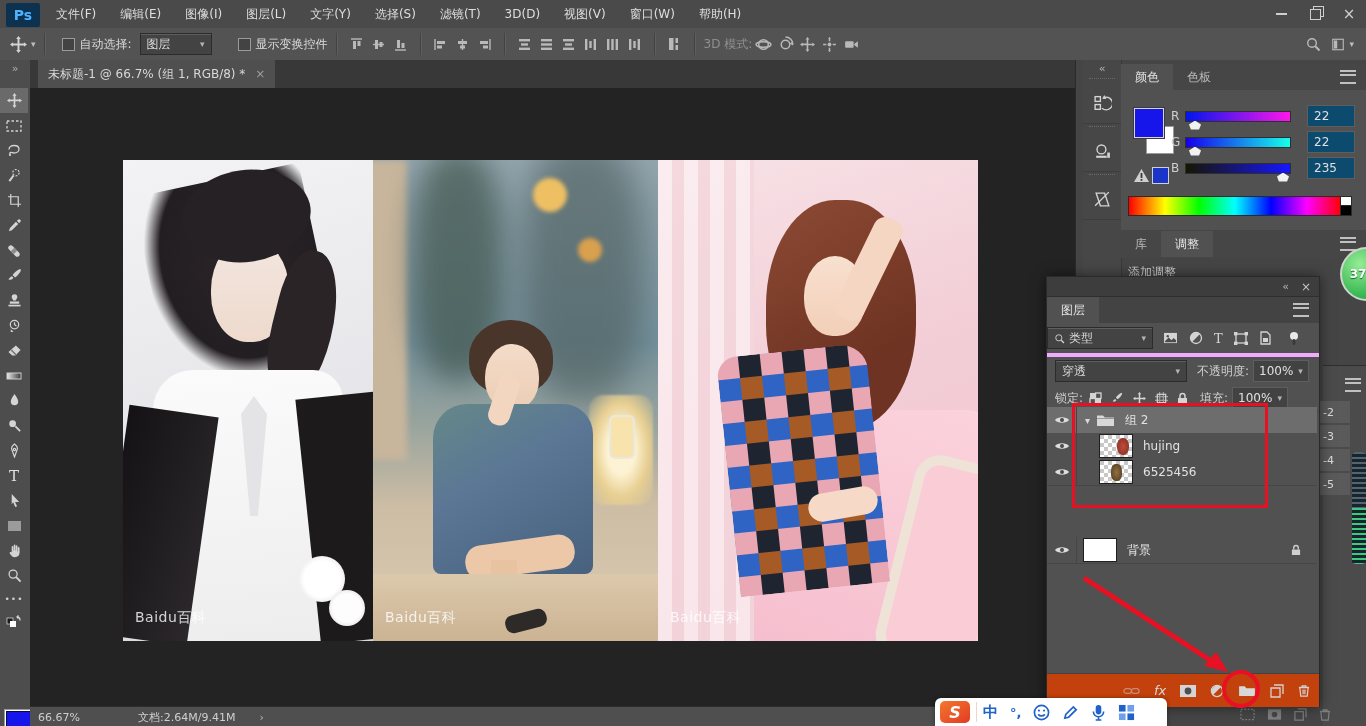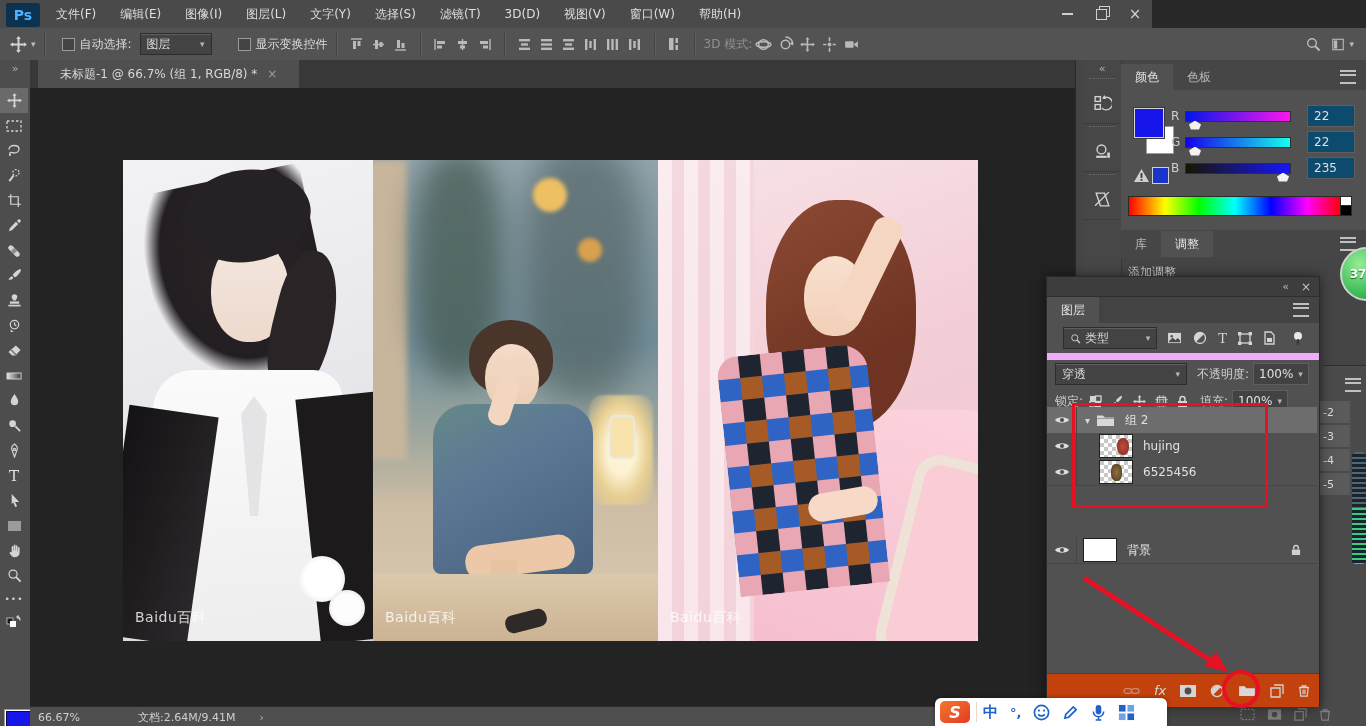--- a/index.html
+++ b/index.html
@@ -6,37 +6,37 @@
   body{width:1366px;height:726px;position:relative;overflow:hidden;background:#282828;
        font-family:"DejaVu Sans","Liberation Sans",sans-serif;color:#d9d9d9;font-size:12px;
        -webkit-user-select:none;user-select:none;}
   .abs{position:absolute;}
   .r{display:flex;align-items:center;}
   svg{display:block;}
   .st{stroke:#d4d4d4;fill:none;stroke-width:1.3;}
   .fl{fill:#d4d4d4;}
   .dim .st{stroke:#8a8a8a;} .dim .fl{fill:#8a8a8a;}
   
-  .menubar{left:0;top:0;width:1152px;height:28px;background:#4a4a4a;border-bottom:1px solid #3c3c3c;}
+  .menubar{left:0;top:0;width:1366px;height:28px;background:#4a4a4a;border-bottom:1px solid #3c3c3c;}
   .menu-item{padding:0 12px;height:28px;display:flex;align-items:center;color:#dedede;font-size:12px;cursor:default;}
   .pslogo{width:34px;height:24px;margin:2px 4px 0 6px;background:#0d3250;color:#4db3ff;font-weight:bold;
           font-size:14px;display:flex;align-items:center;justify-content:center;border-radius:2px;}
   .winctl{position:absolute;right:0;top:0;height:28px;display:flex;}
   .wbtn{width:34px;height:28px;display:flex;align-items:center;justify-content:center;color:#cfcfcf;}
   .optionsbar{left:0;top:28px;width:1366px;height:32px;background:#535353;border-bottom:1px solid #2e2e2e;}
   .sep{width:1px;height:22px;background:#434343;border-right:1px solid #5f5f5f;margin:0 8px;}
   .chk{width:11px;height:11px;border:1px solid #9a9a9a;background:#434343;margin:0 5px 0 8px;}
   .dd{height:20px;background:#434343;border:1px solid #2c2c2c;box-shadow:inset 0 1px 0 #5e5e5e;
       display:flex;align-items:center;padding:0 6px;color:#dcdcdc;}
   .dd .car{margin-left:auto;color:#b5b5b5;font-size:9px;padding-left:8px;}
   .al{width:22px;height:22px;display:flex;align-items:center;justify-content:center;}
   .al svg .st{stroke:#b9b9b9;stroke-width:1.4;} .al svg .fl{fill:#b9b9b9;}
   
   .tabbar{left:30px;top:60px;width:1045px;height:28px;background:#383838;}
-  .doctab{height:28px;background:#4f4f4f;display:flex;align-items:center;padding:0 22px;margin-left:8px;
+  .doctab{height:28px;background:#4f4f4f;display:flex;align-items:center;padding:0 10px;margin-left:8px;
           color:#d8d8d8;font-size:12px;max-width:250px;}
   .doctab .x{margin-left:10px;color:#9f9f9f;}
   .canvas{left:30px;top:88px;width:1045px;height:618px;background:#232323;overflow:hidden;}
   .photo{position:absolute;top:72px;height:481px;overflow:hidden;}
   .wm{position:absolute;left:12px;bottom:14px;color:#ffffff;opacity:.8;font-size:14px;letter-spacing:.5px;}
   .statusbar{left:30px;top:706px;width:1045px;height:20px;background:#4f4f4f;border-top:1px solid #2e2e2e;
              display:flex;align-items:center;color:#cfcfcf;font-size:11px;}
   
   .toolscol{left:0;top:60px;width:30px;height:666px;background:#4d4d4d;border-right:1px solid #2e2e2e;}
   .tool{width:28px;height:25px;display:flex;align-items:center;justify-content:center;}
@@ -580,21 +580,21 @@
 <div class="abs lpanel">
   <div class="r" style="height:19px;background:#3d3d3d;border-bottom:1px solid #2e2e2e">
     <span style="margin-left:auto;color:#b5b5b5;font-size:11px">«</span>
     <span style="margin:0 8px 0 12px;color:#c5c5c5;font-size:12px">×</span>
   </div>
   <div class="r" style="height:26px;background:#434343">
     <div class="ptab active" style="background:#515151">图层</div>
     <div class="hamb" style="margin-left:auto;margin-right:10px"></div>
   </div>
 
-  <div class="r" style="height:30px;border-bottom:7px solid #f0abfc;padding:0 16px">
+  <div class="r" style="height:30px;border-bottom:4px solid #f0abfc;padding:0 0">
     <div class="dd" style="width:92px">
       <svg width="11" height="11" viewBox="0 0 16 16" style="margin-right:4px">
           <circle class="st" cx="7" cy="7" r="4.5"></circle>
           <path class="st" style="stroke-width:2" d="M10.5 10.5L14.5 14.5"></path>
         </svg>
       <span>类型</span>
       <span class="car">▾</span>
     </div>
     <div class="r" style="margin-left:10px;gap:11px">
       <svg width="15" height="12" viewBox="0 0 16 13">

